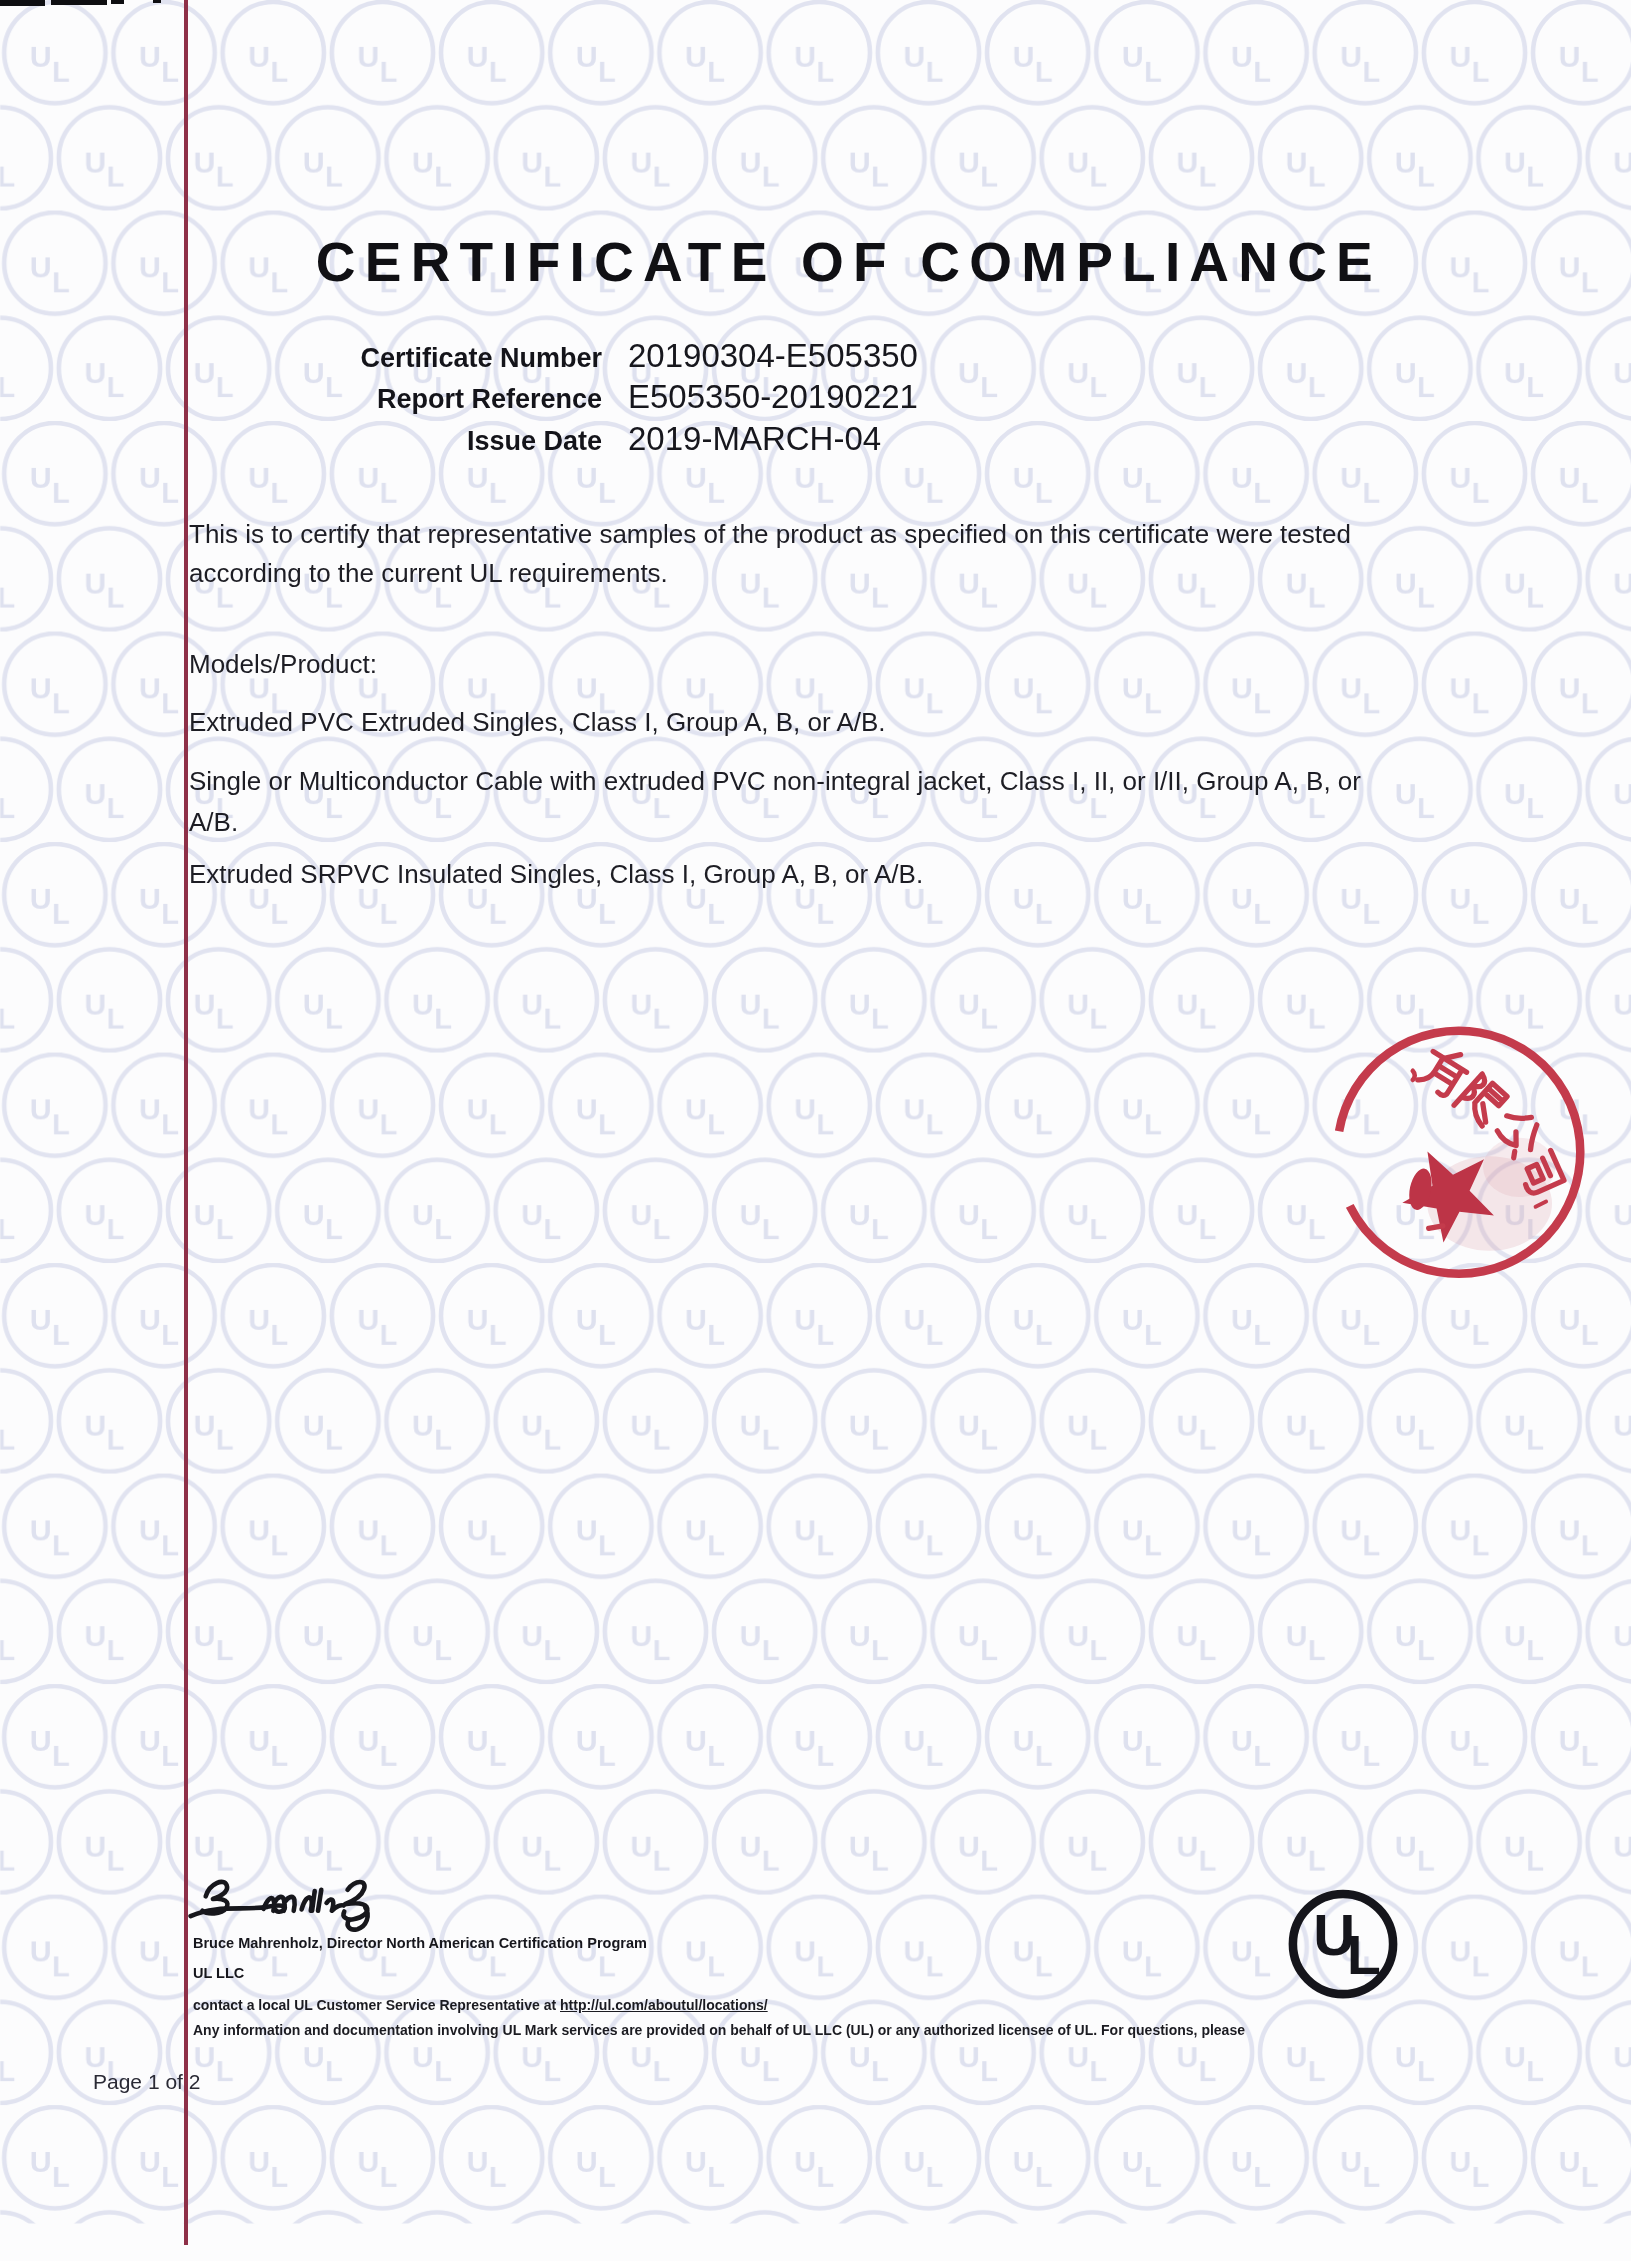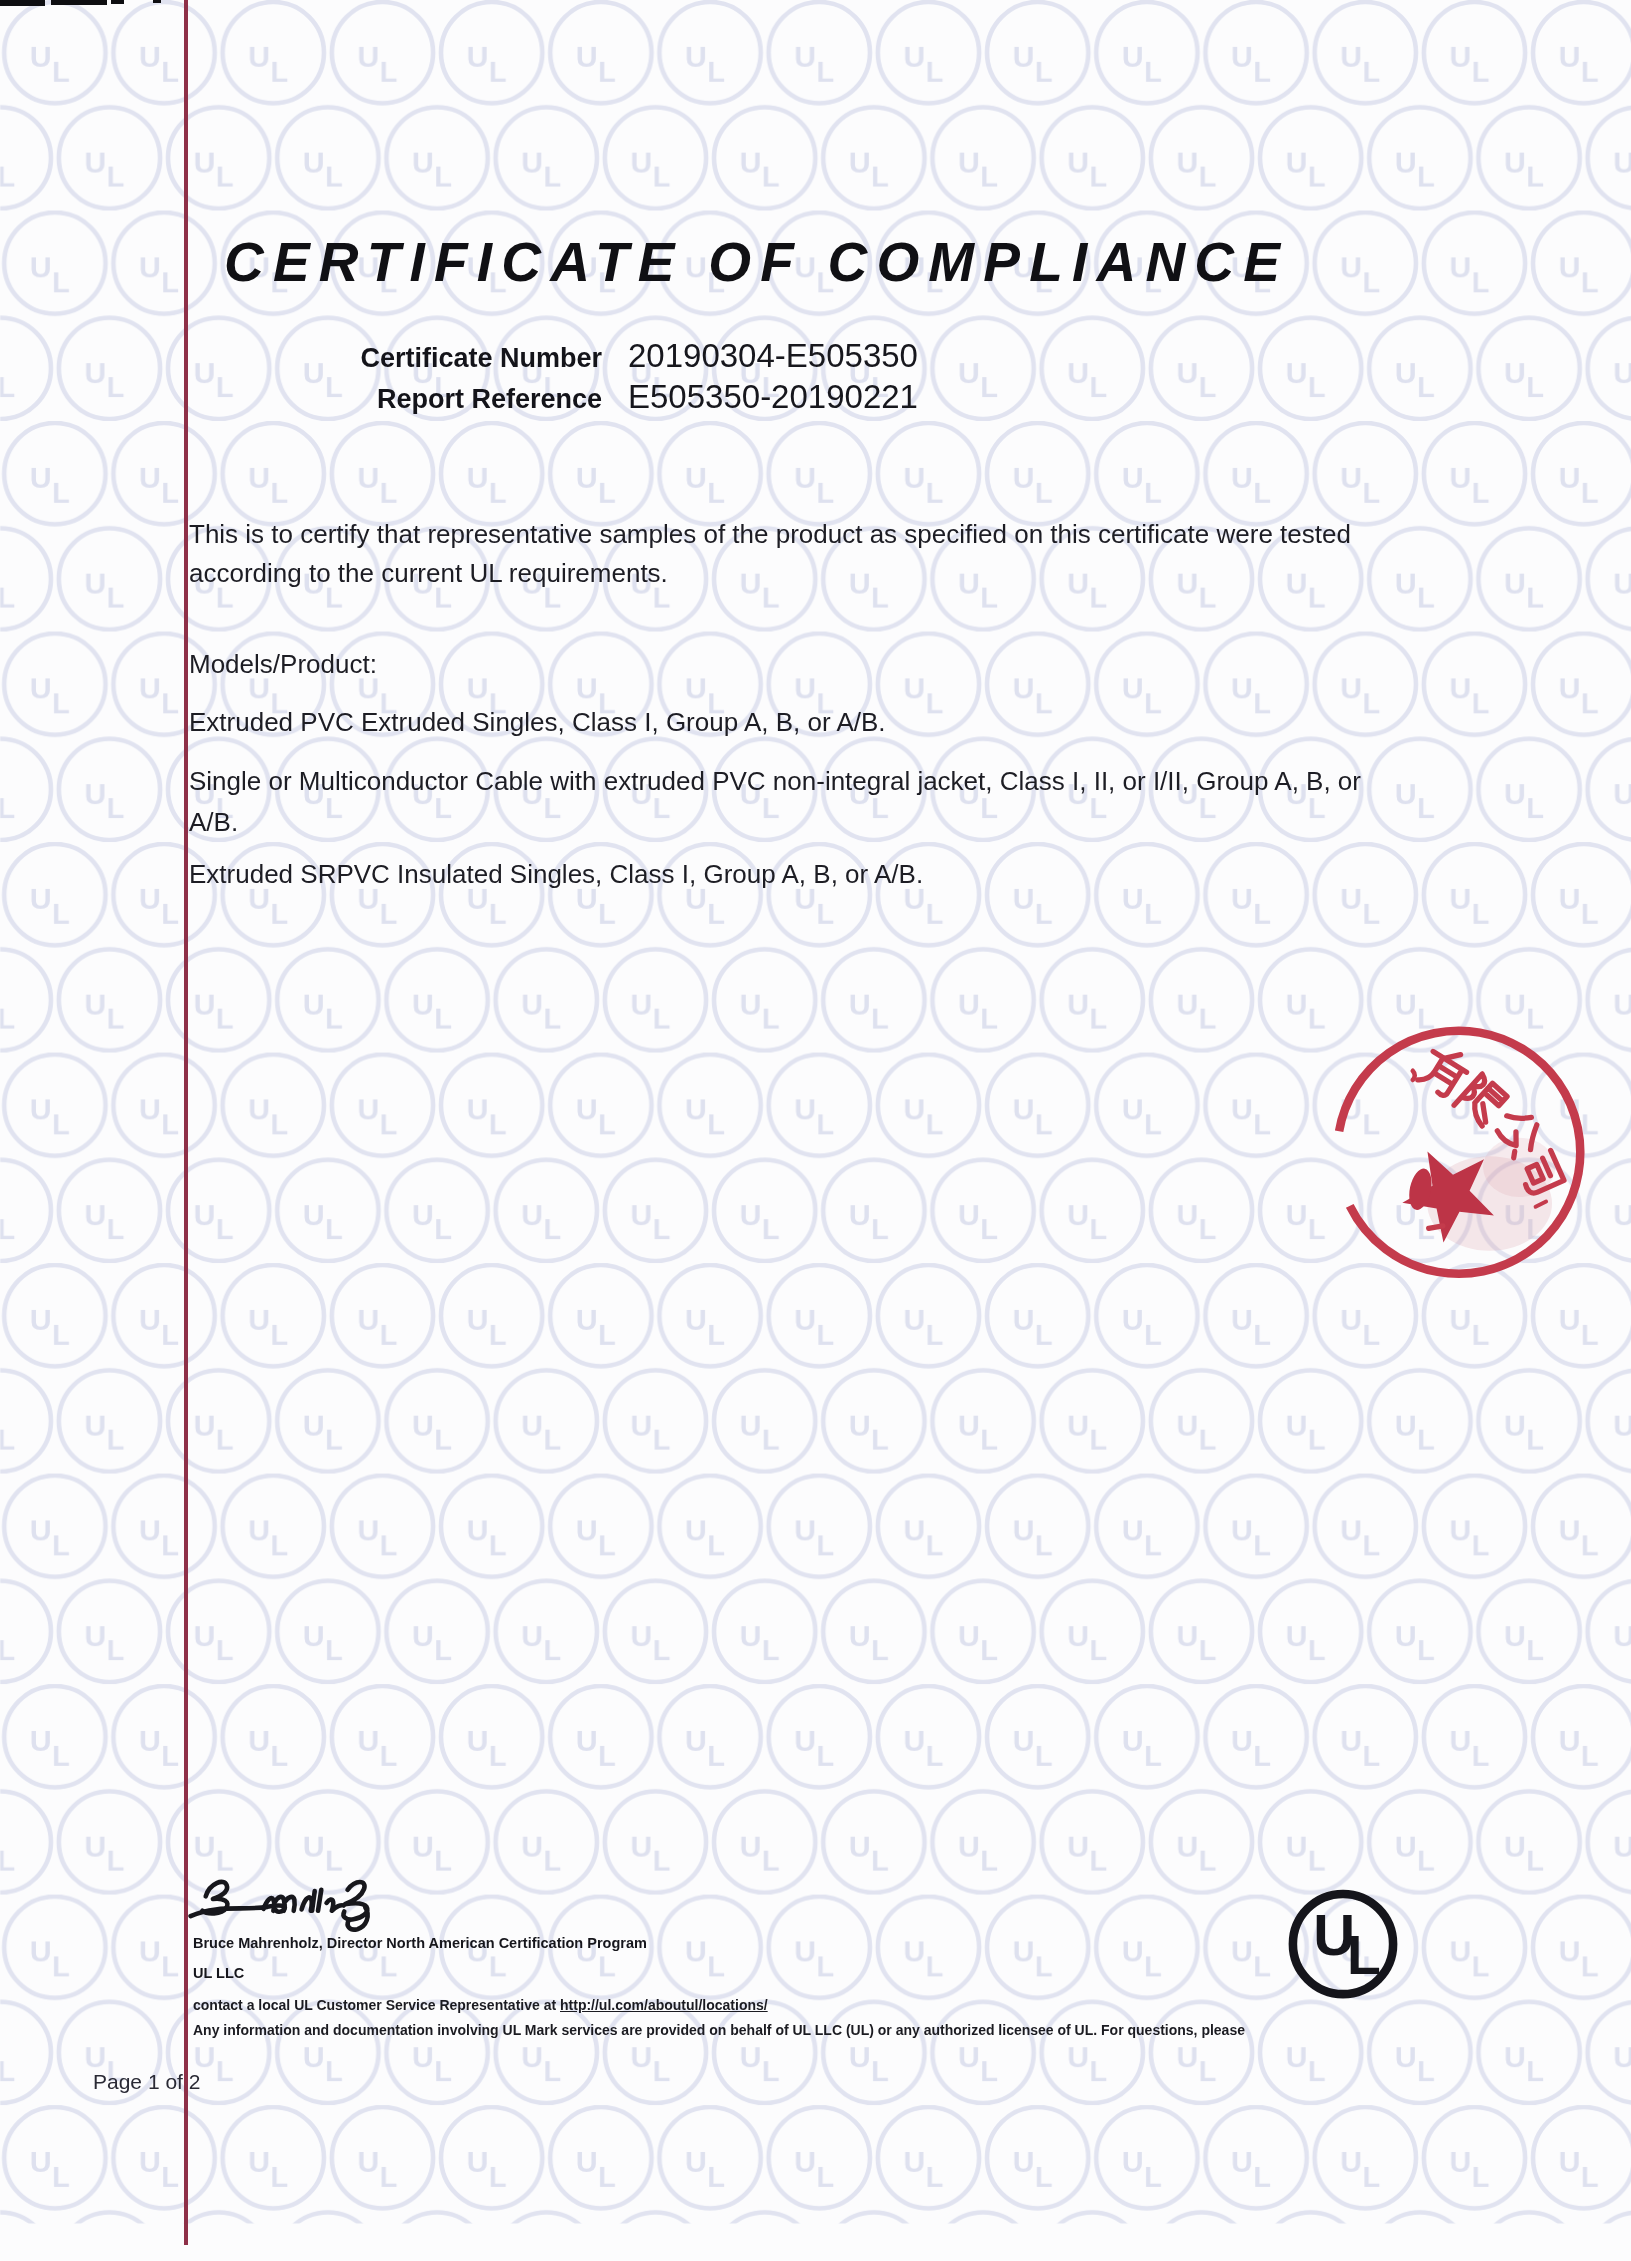--- a/index.html
+++ b/index.html
@@ -12,22 +12,22 @@
   .watermark { position:absolute; left:0; top:0; z-index:0; }
   .accent-line {
     position:absolute; left:184px; top:0; width:4px; height:2245px;
     background:#8e3048; z-index:2;
   }
   .edge-mark { position:absolute; background:#0e0e11; z-index:3; }
   .content { position:absolute; left:0; top:0; width:100%; height:100%; z-index:4; }
 
   .title {
     position:absolute; left:224px; top:230px; width:1158px;
-    text-align:left; font-size:55px; font-weight:bold;
-    letter-spacing:9.2px; color:#101014; white-space:nowrap;font-style:italic;
+    text-align:right; font-size:55px; font-weight:bold;
+    letter-spacing:9.2px; color:#101014; white-space:nowrap;
   }
   .meta-row {
     position:absolute; left:197px; display:flex; align-items:baseline;
     white-space:nowrap;
   }
   .meta-row .lbl {
     display:inline-block; width:405px; text-align:right;
     font-size:27px; font-weight:bold; color:#14141a;
   }
   .meta-row .val {
@@ -83,20 +83,24 @@
 
     <div class="title">CERTIFICATE OF COMPLIANCE</div>
 
     <div class="meta-row" style="top:337px;">
       <span class="lbl">Certificate Number</span>
       <span class="val">20190304-E505350</span>
     </div>
     <div class="meta-row" style="top:378px;">
       <span class="lbl">Report Reference</span>
       <span class="val">E505350-20190221</span>
+    </div>
+    <div class="meta-row" style="top:420px;">
+      <span class="lbl">Issue Date</span>
+      <span class="val">2019-MARCH-04</span>
     </div>
 
     <div class="body-text" style="top:515px; width:1191px;">This is to certify that representative samples of the product as specified on this certificate were tested according to the current UL requirements.</div>
 
     <div class="body-text" style="top:645px;">Models/Product:</div>
 
     <div class="body-text" style="top:703px; width:1191px;">Extruded PVC Extruded Singles, Class I, Group A, B, or A/B.</div>
     <div class="body-text" style="top:855px; width:1191px;">Extruded SRPVC Insulated Singles, Class I, Group A, B, or A/B.</div>
     <div class="body-text" style="top:761px; width:1191px; line-height:41px;">Single or Multiconductor Cable with extruded PVC non-integral jacket, Class I, II, or I/II, Group A, B, or A/B.</div>
 

